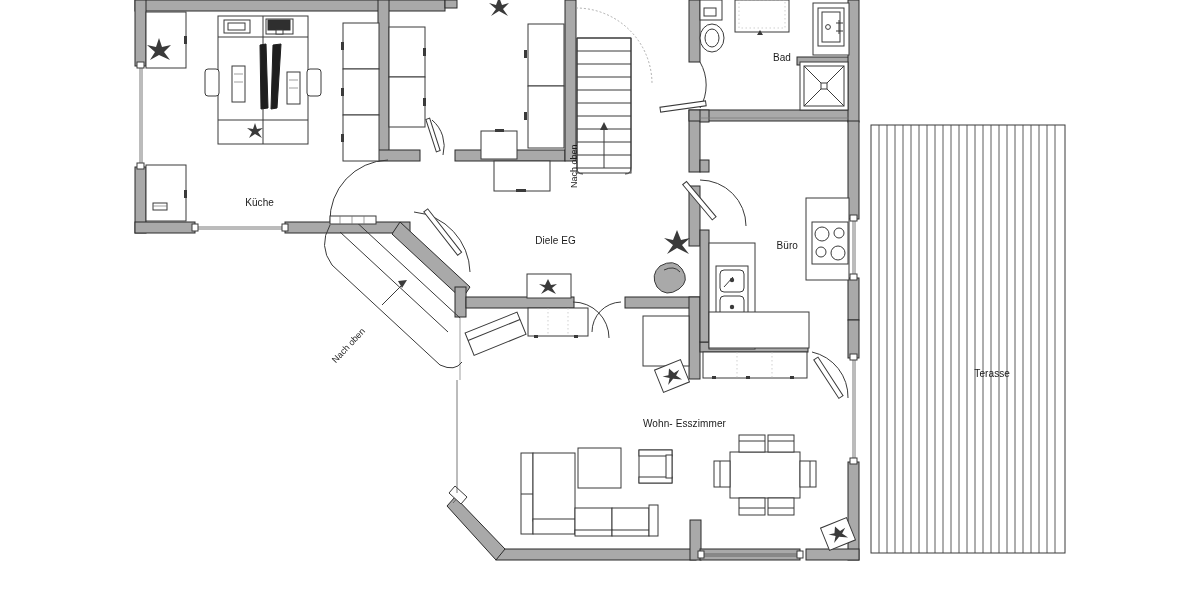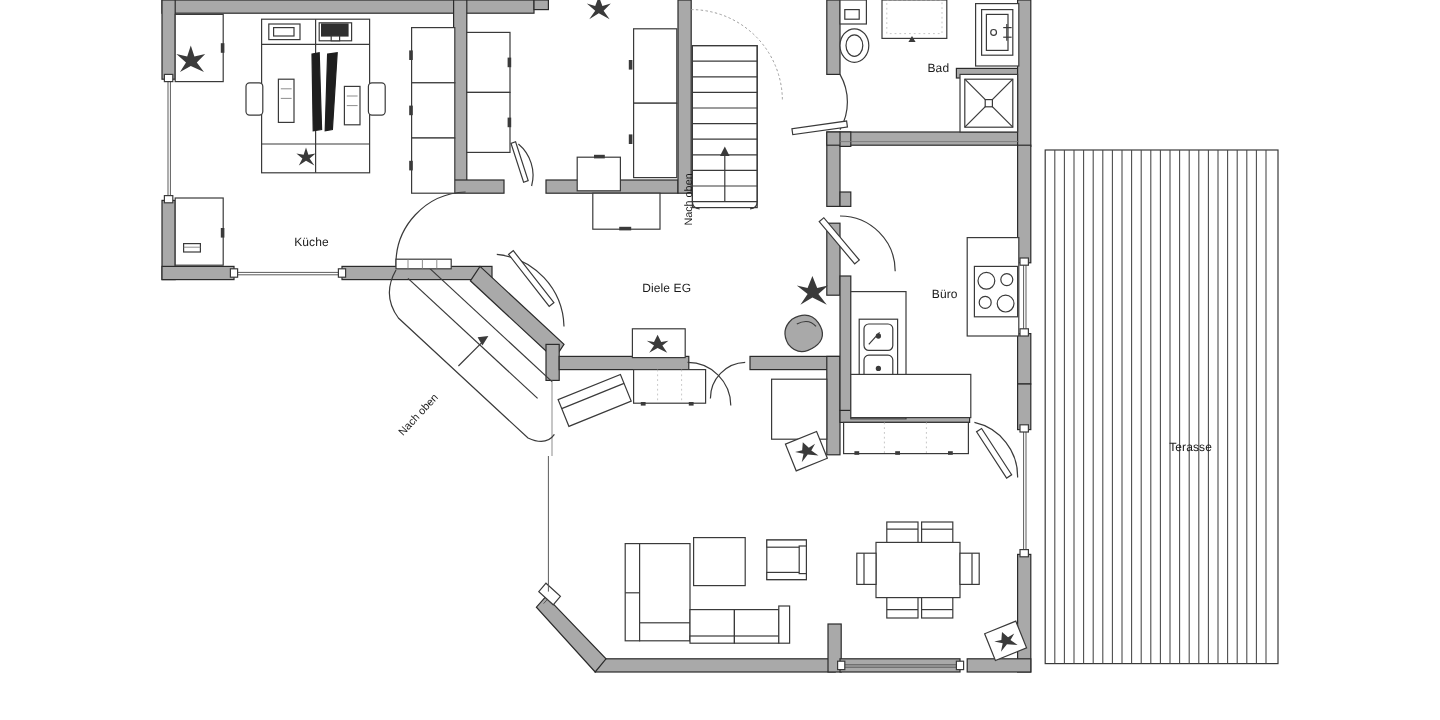--- a/index.html
+++ b/index.html
@@ -459,20 +459,23 @@
   </div>
 
   <div class="room-label" style="left:745px; top:39px; width:46px;">
     <span>Bad</span>
   </div>
 
   <div class="room-label" style="left:744px; top:227px; width:54px;">
     <span>Büro</span>
   </div>
 
+  <div class="room-label" style="left:616px; top:405px; width:110px;">
+    <span>Wohn- Esszimmer</span>
+  </div>
 
   <div class="room-label" style="left:954px; top:355px; width:56px;">
     <span>Terasse</span>
   </div>
 
   <div class="stair-label" style="left:569px; top:188px; transform:rotate(-90deg); transform-origin:left top;">
     <span>Nach oben</span>
   </div>
 
   <div class="stair-label" style="left:330px; top:358px; transform:rotate(-47deg); transform-origin:left top;">

